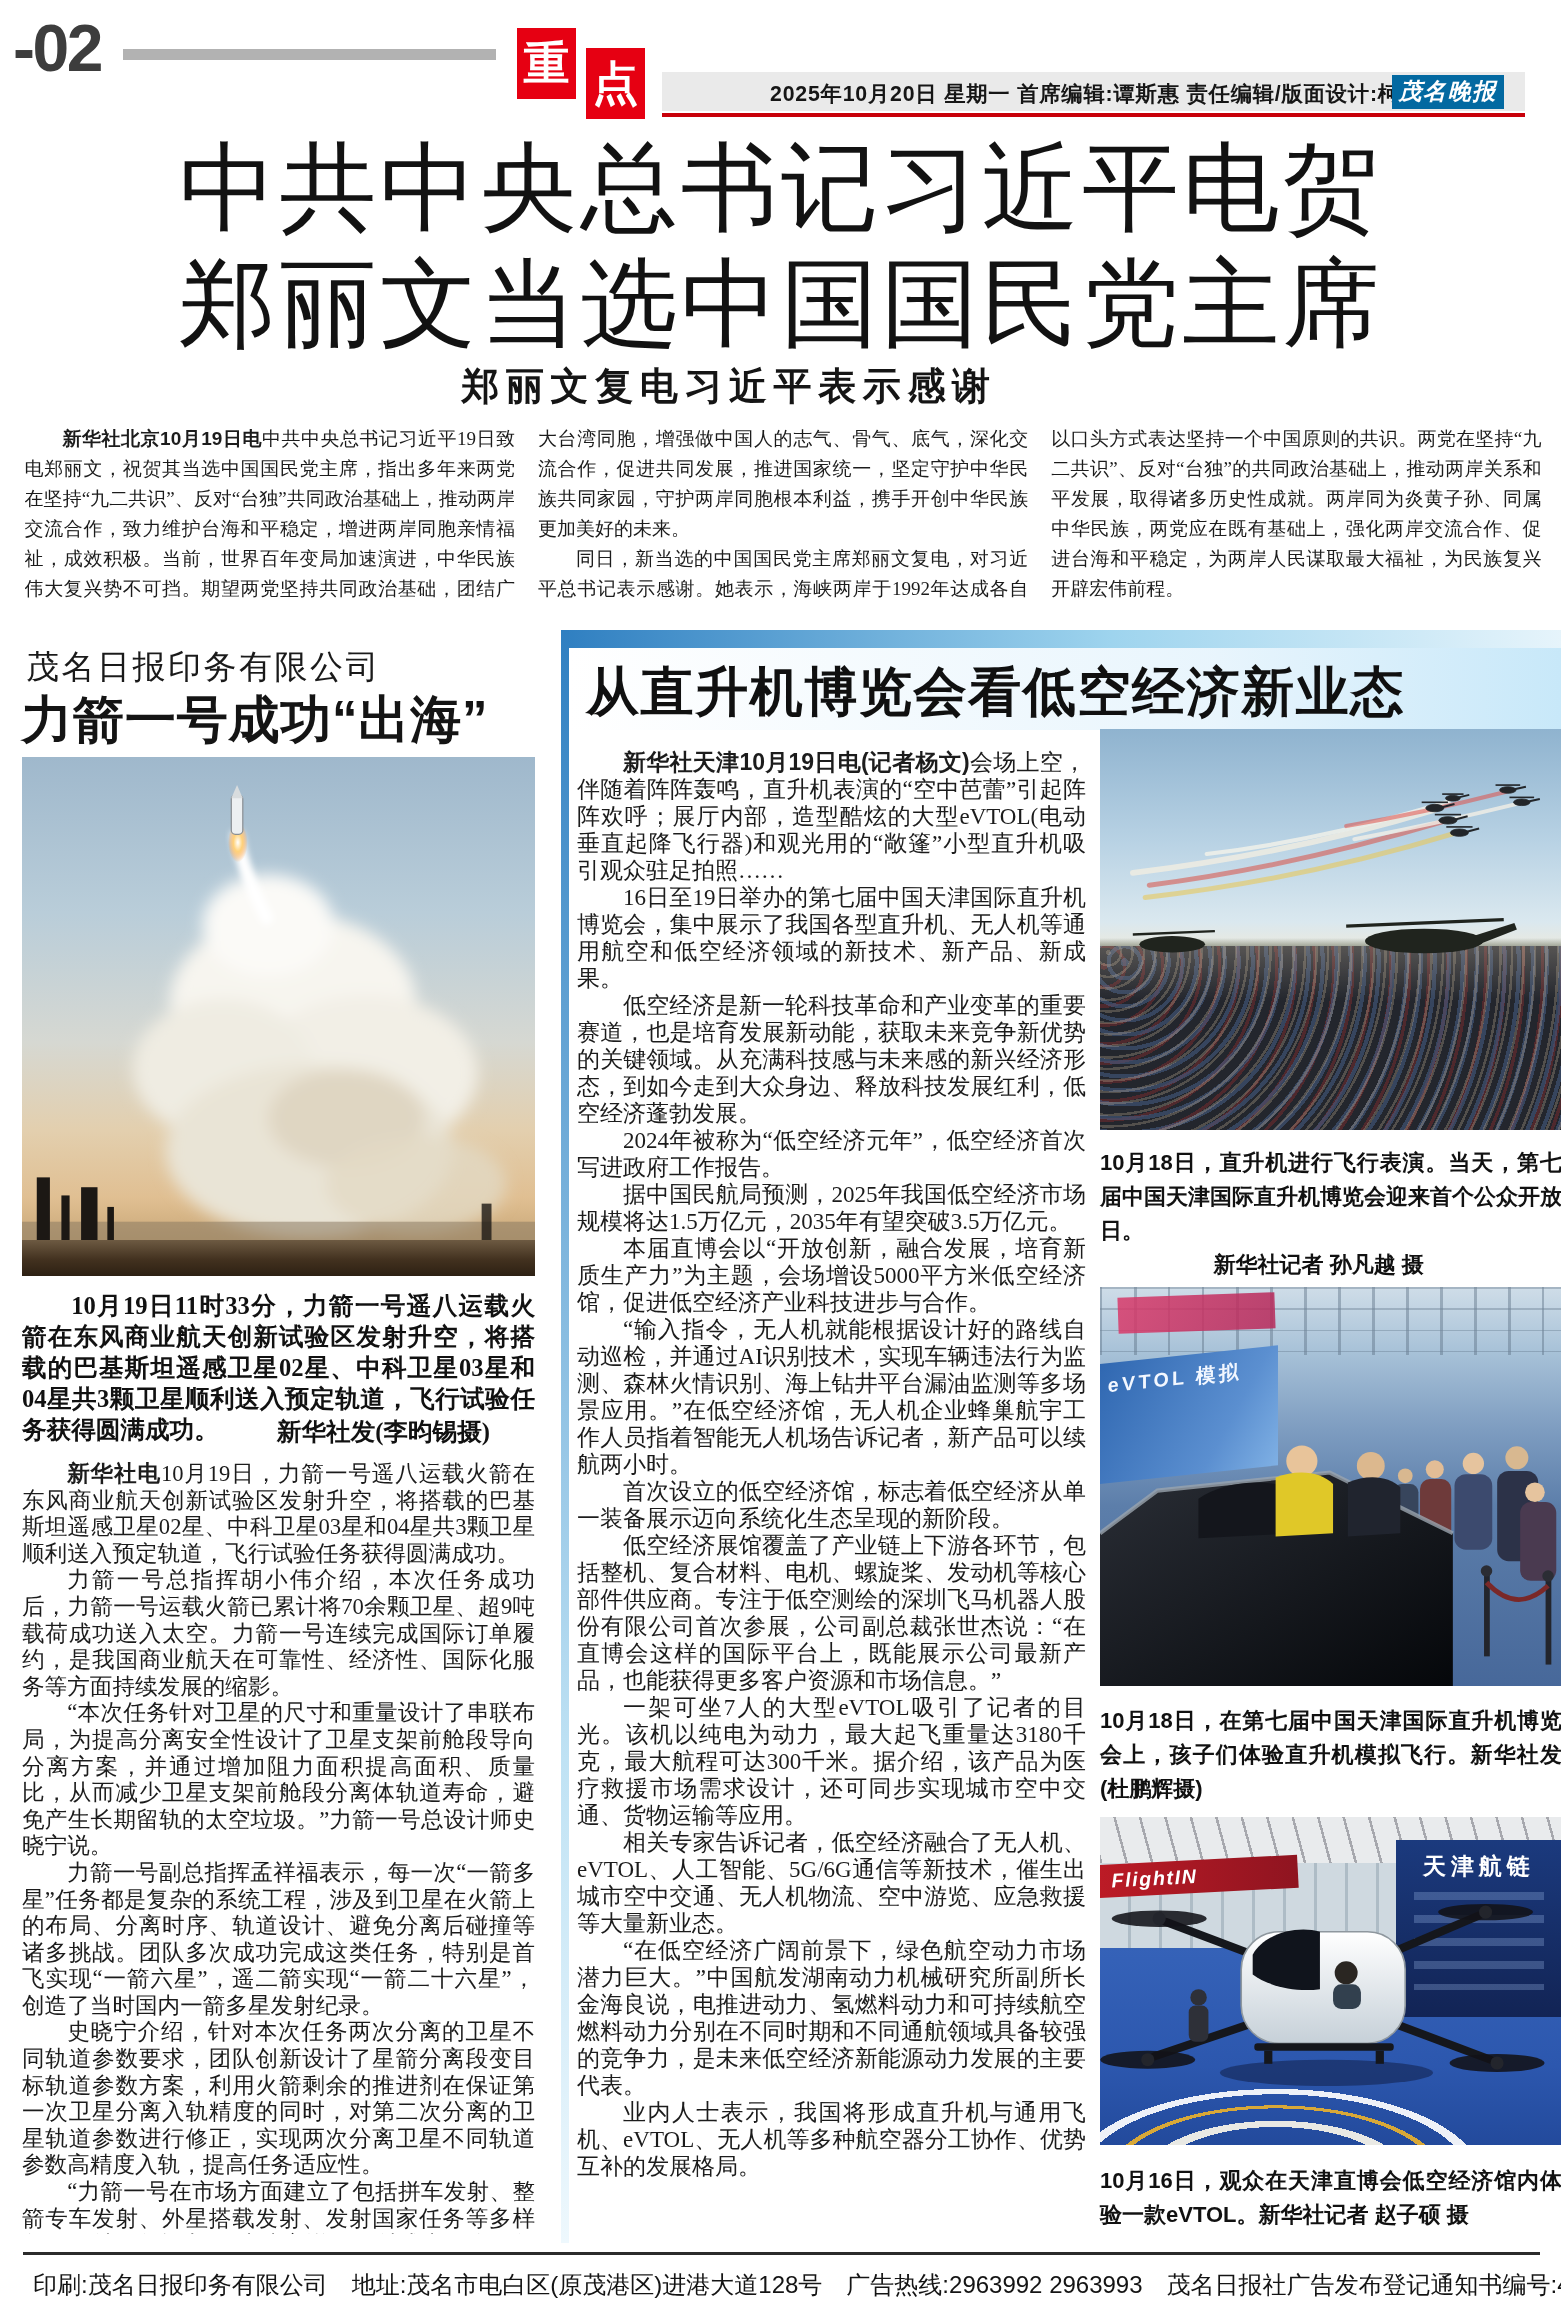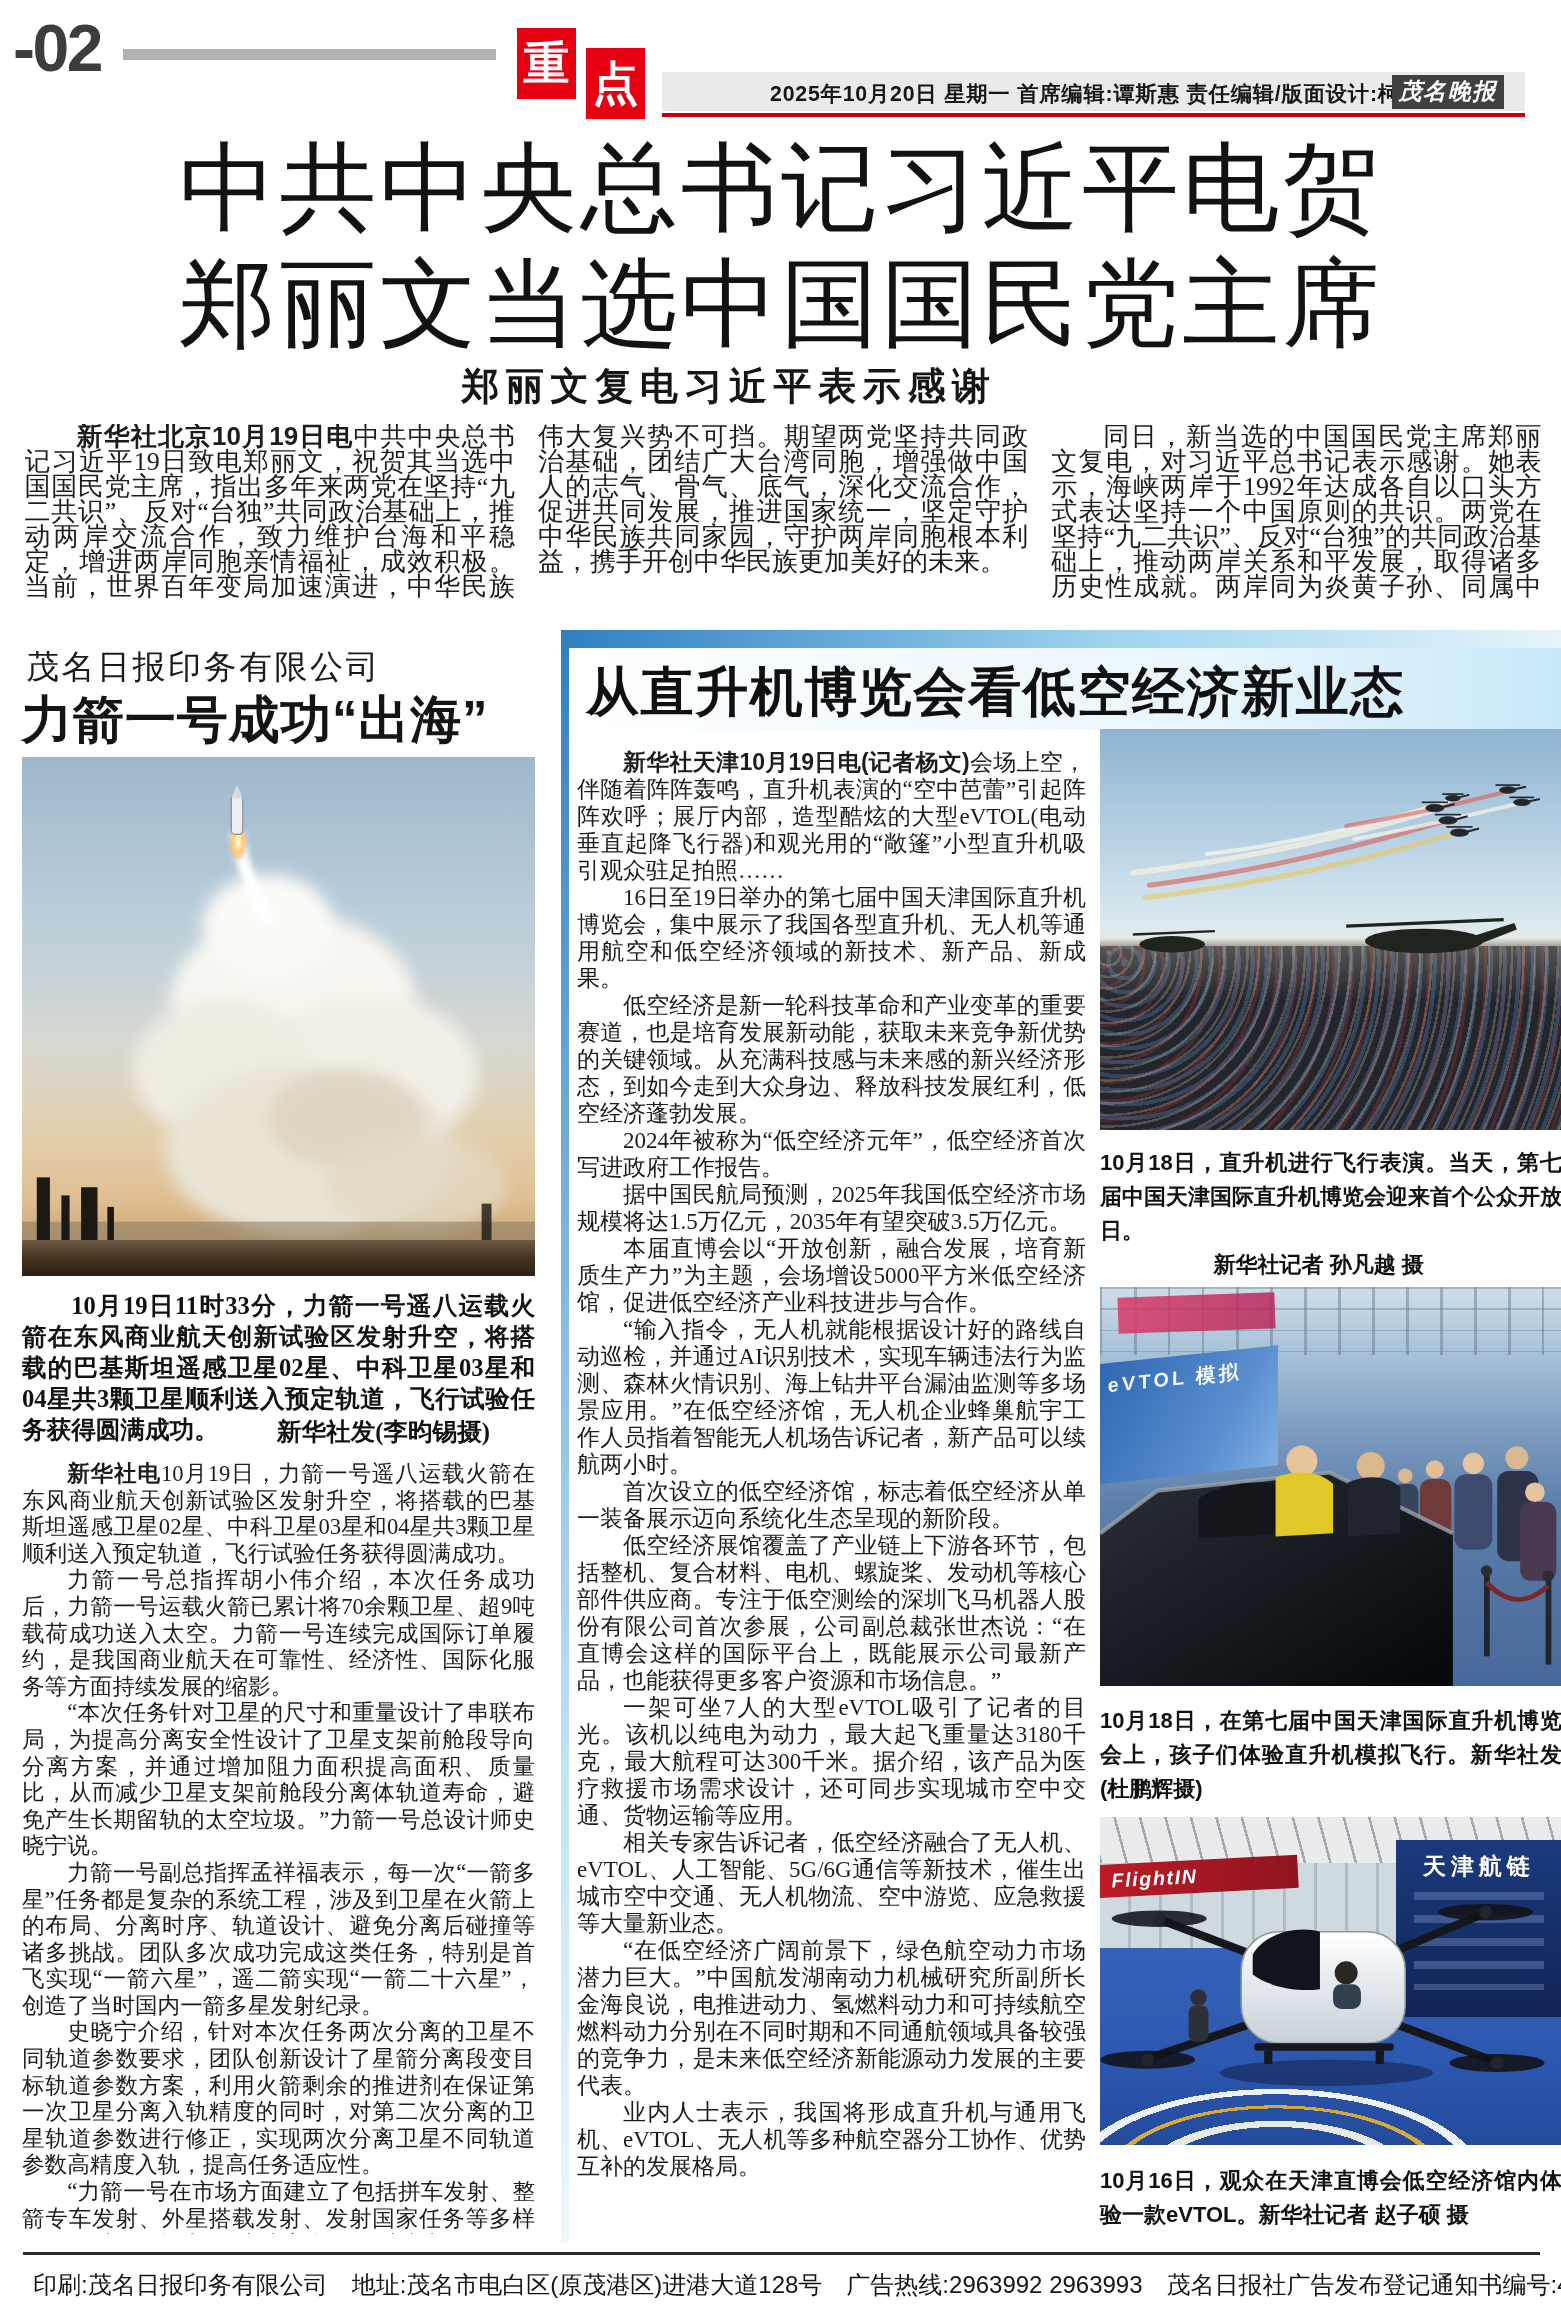--- a/index.html
+++ b/index.html
@@ -9,31 +9,31 @@
   .pagenum{position:absolute;left:13px;top:9.8px;font:900 66px "Liberation Sans",sans-serif;
            color:#3d3d3d;letter-spacing:-2.5px;}
   .pagenum-rule{position:absolute;left:123px;top:49px;width:373px;height:10.7px;background:#b2b2b2;}
   .badge{position:absolute;width:59px;height:71px;background:#e60012;color:#fff;text-align:center;
          font:900 46px/71px "Liberation Sans",sans-serif;}
   .badge1{left:517px;top:28px;}
   .badge2{left:586px;top:48px;}
   .datebar{position:absolute;left:662px;top:72px;width:863px;height:39px;background:#eaeaea;}
   .dateline{position:absolute;left:108px;top:7.4px;font:600 21.3px "Liberation Sans",sans-serif;
             color:#161616;letter-spacing:0.8px;white-space:nowrap;}
-  .masthead{position:absolute;right:21.3px;top:2.5px;width:112px;height:34px;background:#404040;color:#fff;
+  .masthead{position:absolute;right:21.3px;top:2.5px;width:112px;height:34px;background:#0369a1;color:#fff;
             font:italic 700 23px/34px "Liberation Serif",serif;text-align:center;letter-spacing:1.6px;}
   .datebar-rule{position:absolute;left:662px;top:113px;width:863px;height:4.1px;background:#c8000a;}
   
   .headline{position:absolute;left:0;top:130px;width:1562px;text-align:center;color:#121212;
             font-family:"Liberation Sans",sans-serif;font-weight:400;font-size:97px;
             line-height:116px;letter-spacing:3.3px;}
   .subhead{position:absolute;left:0;top:361px;width:1458px;text-align:center;color:#151515;
            font:600 38px "Liberation Sans",sans-serif;letter-spacing:6.6px;}
   .lead-body{position:absolute;left:24.6px;top:424px;width:1517px;height:195px;overflow:hidden;
-             column-count:3;column-gap:23px;font-size:26px;line-height:25px;text-align:justify;}
+             column-count:3;column-gap:23px;font-size:19px;line-height:30px;text-align:justify;}
   .lead-body p{margin:0;text-indent:2em;}
   .news-lead{font-family:"Liberation Sans",sans-serif;font-weight:700;}
   
   .kicker{position:absolute;left:26px;top:645px;font:500 33px "Liberation Sans",sans-serif;
           color:#1a1a1a;letter-spacing:2.5px;}
   .left-title{position:absolute;left:21.3px;top:686px;font:900 51px "Liberation Sans",sans-serif;
               color:#141414;letter-spacing:0.8px;}
   .photo-box{position:absolute;overflow:hidden;}
   .rocket-photo{left:22px;top:757px;width:513px;height:519px;}
   .left-caption{position:absolute;left:22px;top:1290px;width:513px;font-weight:700;font-size:24.6px;

